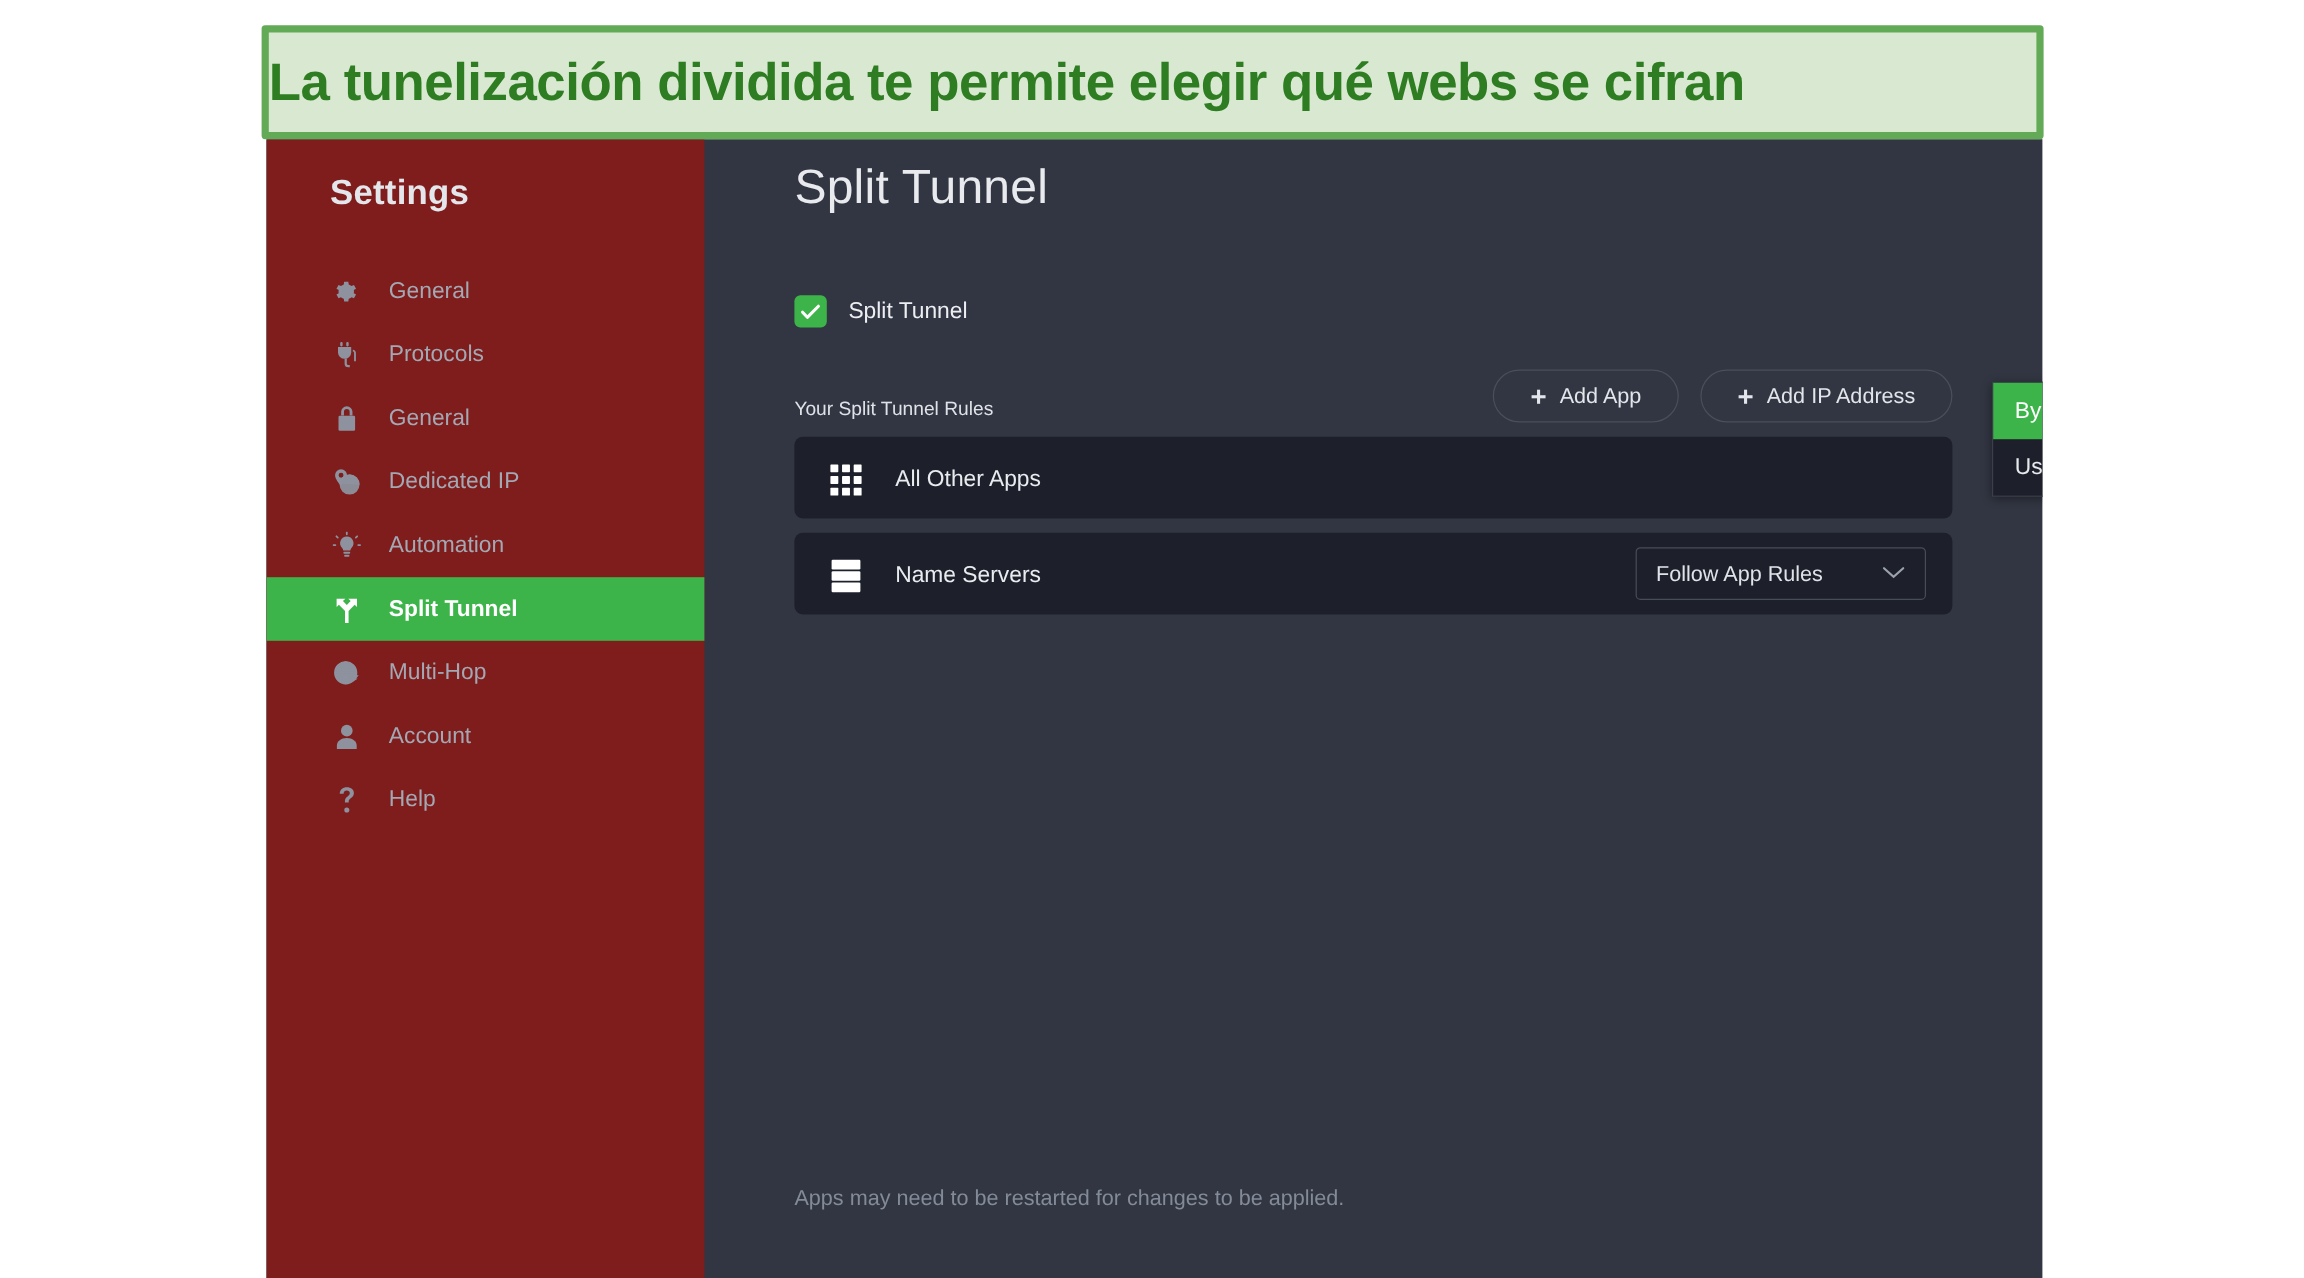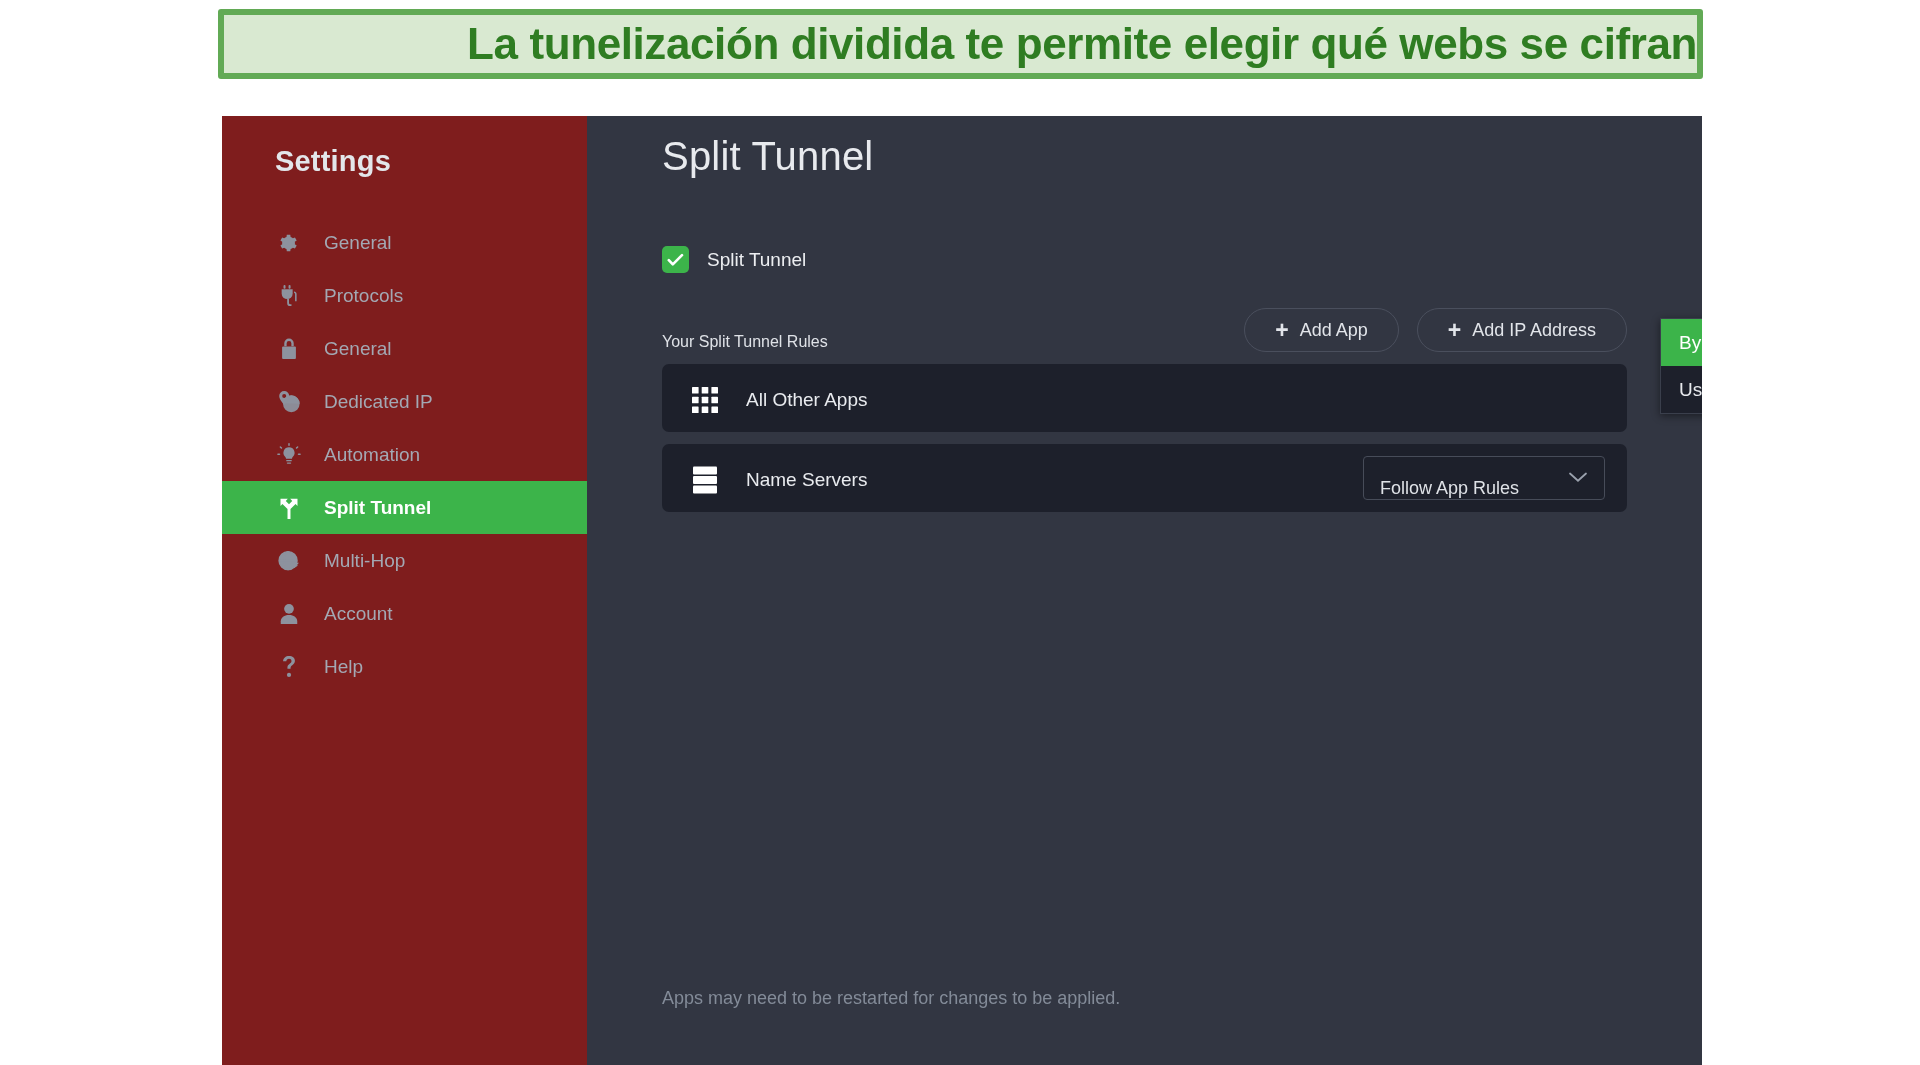--- a/index.html
+++ b/index.html
@@ -7,26 +7,26 @@
     width: 1920px; height: 1065px;
     background: #ffffff;
     font-family: "Liberation Sans", sans-serif;
     overflow: hidden;
   }
   #root { position: relative; width: 1920px; height: 1065px; }
 
   
   .banner {
     position: absolute;
-    left: 218px; top: 9px;
-    width: 1485px; height: 70px;
+    left: 218px; top: 21px;
+    width: 1485px; height: 95px;
     background: #d9e9d1;
     border: 6px solid #62aa55;
     border-radius: 3px;
-    display: flex; align-items: center; justify-content: flex-end;
+    display: flex; align-items: center; justify-content: flex-start;
     z-index: 40;
   }
   .banner-text {
     color: #2f7d22;
     font-size: 44px;
     font-weight: bold;
     letter-spacing: -0.4px;
     white-space: nowrap;
   }
 
@@ -164,21 +164,21 @@
   .rule-icon svg * { fill: #ffffff; }
   .rule-name { color: #e9ebef; font-size: 19px; }
 
   .select-box {
     position: absolute;
     right: 22px; top: 12px;
     width: 242px; height: 44px;
     border: 1px solid #474c59;
     border-radius: 4px;
     background: #1d202b;
-    display: flex; align-items: flex-end;
+    display: flex; align-items: center;
     padding: 0 16px;
     color: #dfe2e7;
     font-size: 18px;
     cursor: pointer;
   }
   .select-box .caret {
     position: absolute; right: 16px; top: 50%;
     transform: translateY(-50%);
   }
 

